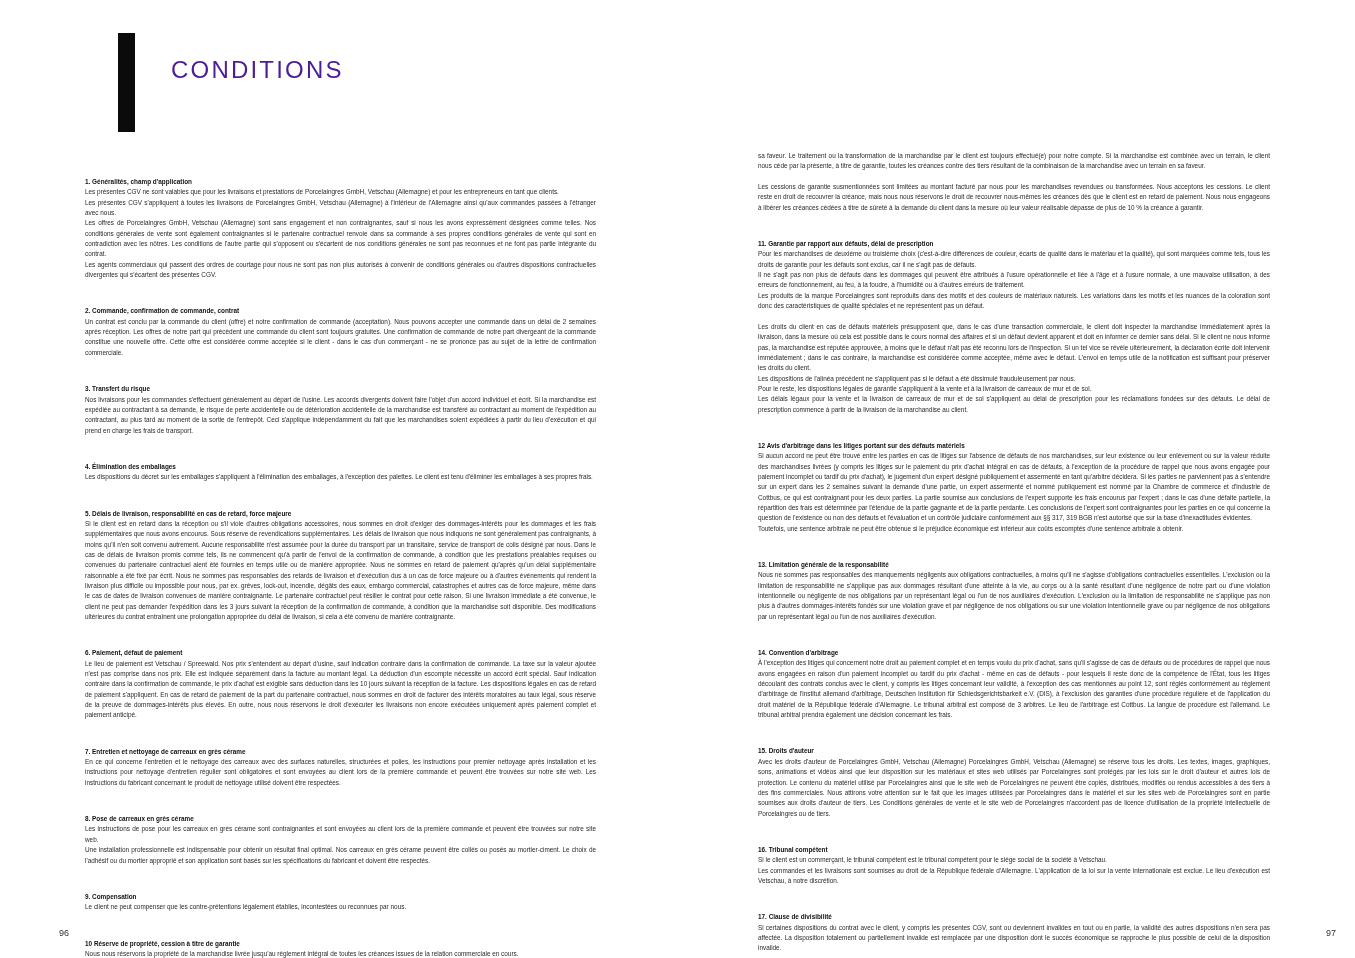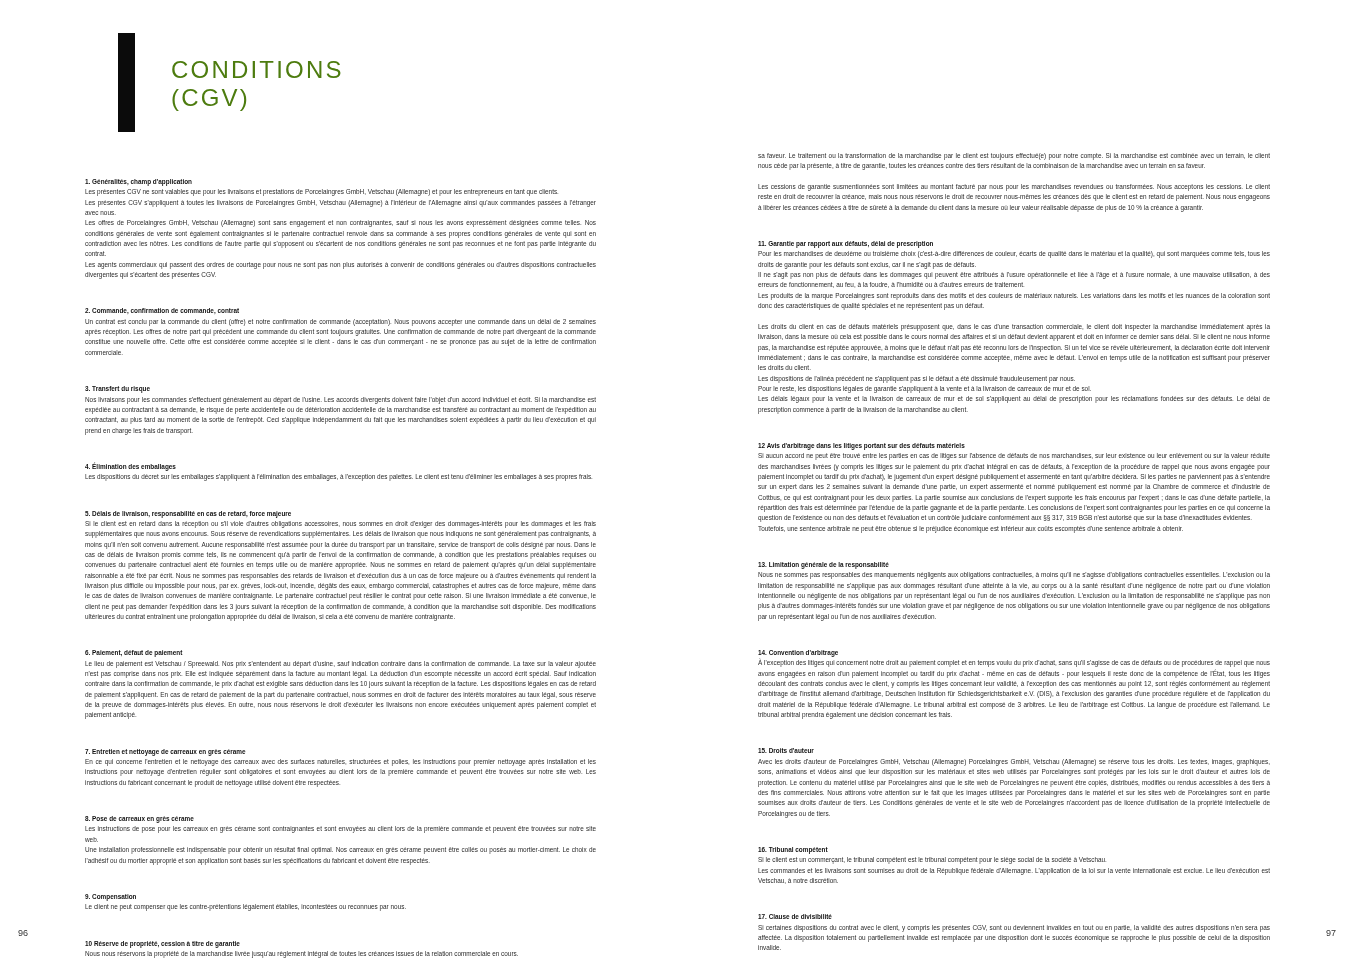--- a/index.html
+++ b/index.html
@@ -20,21 +20,21 @@
     width: 17px; height: 99px;
     background: #0b0b0b;
   }
   .doc-title {
     position: absolute;
     left: 171px; top: 56px;
     font-size: 24px;
     line-height: 28px;
     letter-spacing: 2.2px;
     font-weight: 400;
-    color: #4d7c0f;
+    color: #4c1d95;
   }
   .doc-title span { display: block; }
   .col {
     position: absolute;
     font-size: 6.4px;
     line-height: 10.35px;
     color: #2a2a2a;
     text-align: justify;
   }
   .col-left  { left: 85px;  top: 177px; width: 511px; }
@@ -47,34 +47,34 @@
     color: #111111;
     text-align: left;
   }
   .section p { margin: 0; }
   .gap { height: 10.35px; }
   .pageno {
     position: absolute;
     top: 928px;
     font-size: 9px;
     color: #333333;
+    margin-left: 41px;
   }
   .pageno-left  { left: 18px; }
   .pageno-right { right: 19px; }
 </style>
 </head>
 <body>
 
 <div class="spread">
 
   <div class="title-bar"></div>
 
   <h1 class="doc-title">
     <span>CONDITIONS</span>
-    <span>(CGV)</span>
   </h1>
 
   <div id="col-left" class="col col-left">
       <div class="section">
         <h3>1. Généralités, champ d'application</h3>
         <p>Les présentes CGV ne sont valables que pour les livraisons et prestations de Porcelaingres GmbH, Vetschau (Allemagne) et pour les entrepreneurs en tant que clients.</p>
         <p>Les présentes CGV s'appliquent à toutes les livraisons de Porcelaingres GmbH, Vetschau (Allemagne) à l'intérieur de l'Allemagne ainsi qu'aux commandes passées à l'étranger avec nous.</p>
         <p>Les offres de Porcelaingres GmbH, Vetschau (Allemagne) sont sans engagement et non contraignantes, sauf si nous les avons expressément désignées comme telles. Nos conditions générales de vente sont également contraignantes si le partenaire contractuel renvoie dans sa commande à ses propres conditions générales de vente qui sont en contradiction avec les nôtres. Les conditions de l'autre partie qui s'opposent ou s'écartent de nos conditions générales ne sont pas reconnues et ne font pas partie intégrante du contrat.</p>
         <p>Les agents commerciaux qui passent des ordres de courtage pour nous ne sont pas non plus autorisés à convenir de conditions générales ou d'autres dispositions contractuelles divergentes qui s'écartent des présentes CGV.</p>
       </div>

